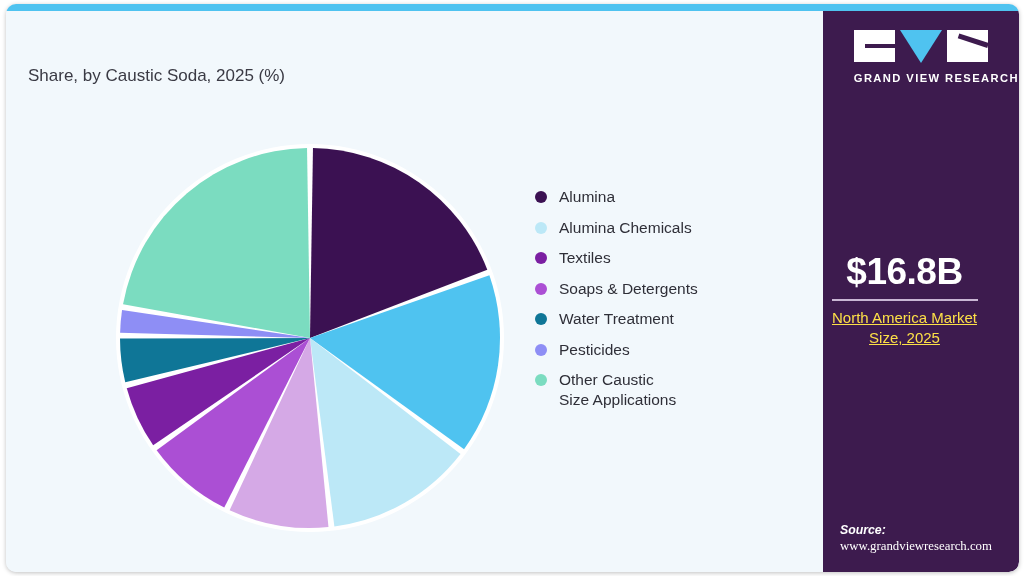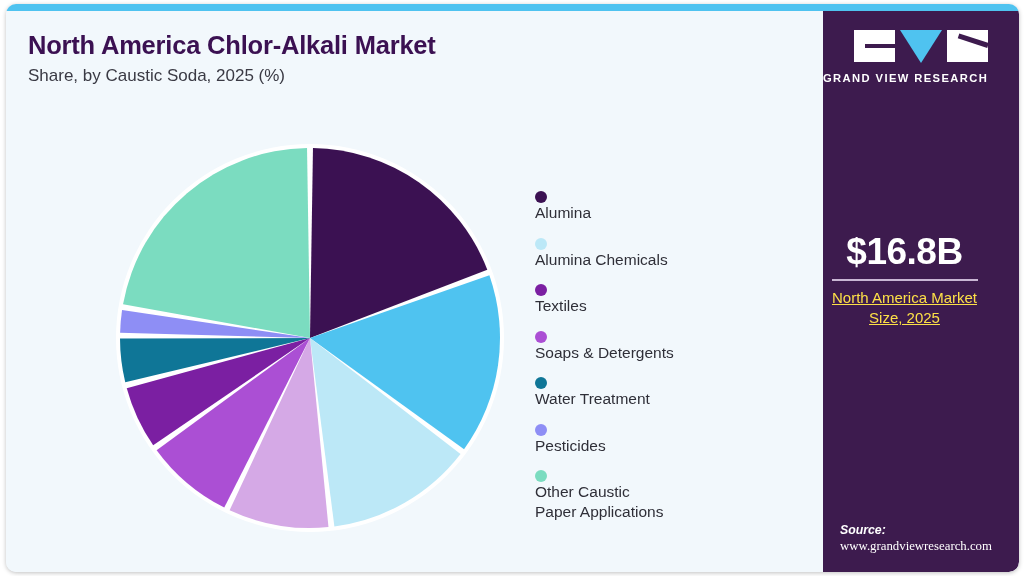--- a/index.html
+++ b/index.html
@@ -63,21 +63,20 @@
   
   #legend {
     position: absolute;
     left: 529px; top: 176px;
     width: 270px;
   }
   .legend-row {
     display: flex;
     align-items: flex-start;
     margin-bottom: 10.5px;
-    flex-direction: column;
   }
   .legend-dot {
     width: 12px; height: 12px;
     border-radius: 50%;
     flex: 0 0 12px;
     margin-top: 4px;
     margin-right: 12px;
   }
   .legend-label {
     font-size: 15.5px;
@@ -90,21 +89,21 @@
     position: absolute;
     right: 0; top: 7px;
     width: 196px; height: 561px;
     background: #3d1b4e;
     border-bottom-right-radius: 10px;
   }
   #logo-block {
     position: absolute;
     left: 0; top: 18px;
     width: 196px;
-    text-align: left;
+    text-align: right;
   }
   #logo-marks {
     display: flex;
     justify-content: center;
     align-items: center;
     gap: 5px;
     height: 34px;
   }
   .logo-g, .logo-r {
     position: relative;
@@ -135,21 +134,21 @@
   }
   #logo-text {
     margin-top: 9px;
     font-size: 11.2px;
     font-weight: bold;
     letter-spacing: 1.4px;
     color: #ffffff;
   }
   #stat-block {
     position: absolute;
-    left: 0; top: 220px;
+    left: 0; top: 240px;
     width: 163px;
     text-align: center;
   }
   #stat-value {
     font-size: 37px;
     font-weight: bold;
     color: #ffffff;
     letter-spacing: -0.5px;
   }
   #stat-rule {
@@ -185,21 +184,20 @@
 </head>
 <body>
 
 <div id="frame">
   <div id="card">
 
     <div id="top-accent"></div>
 
     <div id="left-pane">
 
-      <div id="title">North America Chlor-Alkali Market</div>
       <div id="subtitle">Share, by Caustic Soda, 2025 (%)</div>
 
       <div id="pie-wrap">
         <svg id="pie-svg" width="400" height="400" viewBox="0 0 400 400">
             <circle cx="200" cy="200" r="194" fill="#ffffff"></circle>
             <path d="M 200 200 L 202.98 10.02 A 190 190 0 0 1 377.31 131.72 Z" fill="#3b1152"></path>
             <path d="M 200 200 L 379.37 137.33 A 190 190 0 0 1 354.06 311.20 Z" fill="#4fc3f0"></path>
             <path d="M 200 200 L 350.49 315.98 A 190 190 0 0 1 224.41 388.43 Z" fill="#bce8f7"></path>
             <path d="M 200 200 L 218.47 389.10 A 190 190 0 0 1 119.64 372.17 Z" fill="#d5a9e6"></path>
             <path d="M 200 200 L 114.27 369.56 A 190 190 0 0 1 46.64 312.16 Z" fill="#ab4fd4"></path>
@@ -231,21 +229,21 @@
             <span class="legend-dot" style="background: rgb(15, 118, 151);"></span>
             <span class="legend-label">Water Treatment</span>
           </div>
           <div class="legend-row">
             <span class="legend-dot" style="background: rgb(142, 142, 245);"></span>
             <span class="legend-label">Pesticides</span>
           </div>
           <div class="legend-row">
             <span class="legend-dot" style="background: rgb(123, 220, 192);"></span>
             <span class="legend-label">Other Caustic
-Paper Applications</span>
+Size Applications</span>
           </div>
         </div>
 
     </div>
 
     <div id="right-panel">
 
       <div id="logo-block">
         <div id="logo-marks">
           <span class="logo-g"></span>

